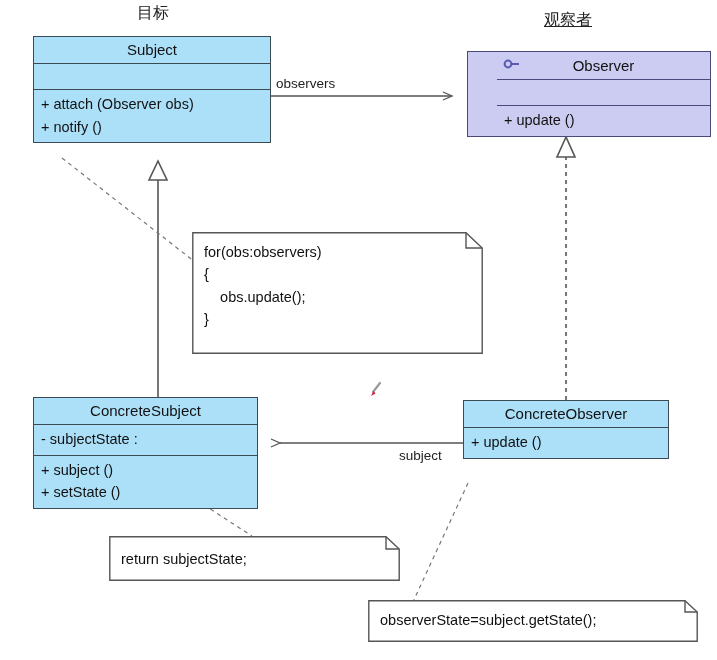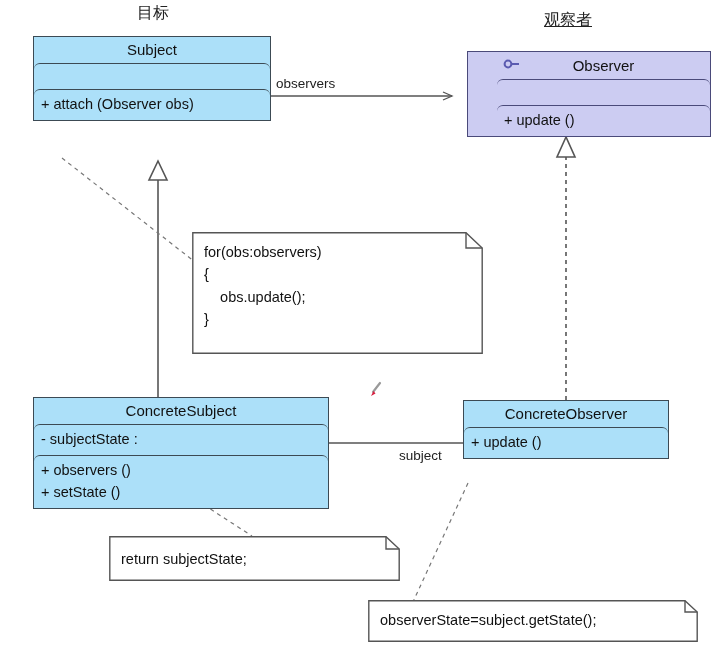--- a/index.html
+++ b/index.html
@@ -40,21 +40,20 @@
   .uml-class.iface {
     background: #ccccf2;
     border-color: #4a4a7a;
   }
   .uml-compartment {
     box-sizing: border-box;
     position: relative;
   }
   .uml-compartment + .uml-compartment {
     border-top: 1.5px solid #3c4a54;
-    border-radius: 6px;
   }
   .uml-class.iface .uml-compartment + .uml-compartment {
     border-top: 1.5px solid #4a4a7a;
   }
   .uml-name {
     text-align: center;
     font-size: 15px;
     padding: 5px 4px 6px 4px;
     color: #111111;
   }
@@ -166,44 +165,45 @@
 
   <div class="anno-label" style="left:118px; top:3px; width:70px;">目标</div>
 
   <div class="anno-label" style="left:518px; top:10px; width:100px;text-decoration:underline;">观察者</div>
 
   <div class="uml-class" style="left:33px; top:36px; width:238px;">
     <div class="uml-compartment uml-name">Subject</div>
     <div class="uml-compartment uml-empty"></div>
     <div class="uml-compartment uml-members">
       <div class="uml-member">+ attach (Observer obs)</div>
+      <div class="uml-member">+ notify ()</div>
     </div>
   </div>
 
   <div class="uml-class iface" style="left:467px; top:51px; width:244px;padding-left:29px;">
     <div class="uml-compartment uml-name" style="padding-top:6px;">
       <svg class="iface-icon" viewBox="0 0 18 10">
         <circle cx="5" cy="5" r="3.4" fill="none" stroke="#5a5ab0" stroke-width="2"></circle>
         <line x1="9" y1="5" x2="16" y2="5" stroke="#5a5ab0" stroke-width="2"></line>
       </svg>
       <span>Observer</span>
     </div>
     <div class="uml-compartment uml-empty"></div>
     <div class="uml-compartment uml-members">
       <div class="uml-member">+ update ()</div>
     </div>
   </div>
 
-  <div class="uml-class" style="left:33px; top:397px; width:296px;">
+  <div class="uml-class" style="left:33px; top:397px; width:225px;">
     <div class="uml-compartment uml-name">ConcreteSubject</div>
     <div class="uml-compartment uml-members">
       <div class="uml-member">- subjectState :</div>
     </div>
     <div class="uml-compartment uml-members">
-      <div class="uml-member">+ observers ()</div>
+      <div class="uml-member">+ subject ()</div>
       <div class="uml-member">+ setState ()</div>
     </div>
   </div>
 
   <div class="uml-class" style="left:463px; top:400px; width:206px;">
     <div class="uml-compartment uml-name">ConcreteObserver</div>
     <div class="uml-compartment uml-members">
       <div class="uml-member">+ update ()</div>
     </div>
   </div>

